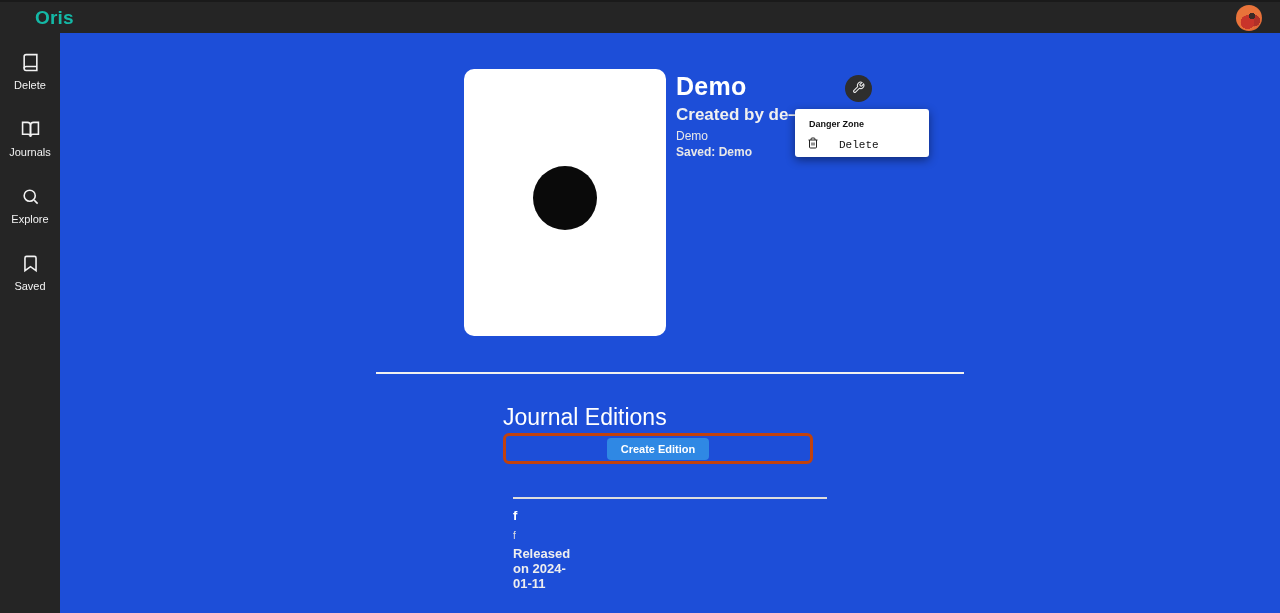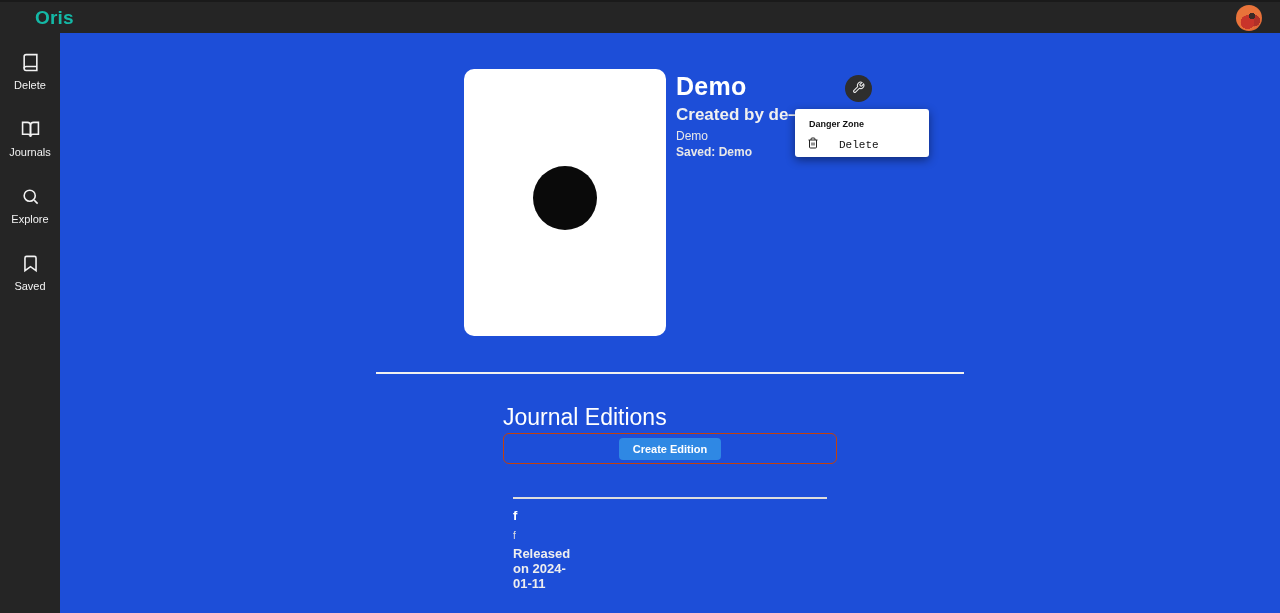--- a/index.html
+++ b/index.html
@@ -98,22 +98,22 @@
   .delete-text { font-size: 11px; color: #111111; }
   .divider-main {
     position: absolute; left: 316px; top: 339px; width: 588px; height: 2px;
     background: #f0f0f0; border: none;
   }
   .editions-heading {
     position: absolute; left: 443px; top: 371px;
     font-size: 23px; font-weight: 500; color: #ffffff;
   }
   .editions-box {
-    position: absolute; left: 443px; top: 400px; width: 334px; height: 31px;
-    border: 1px solid #c2410c; border-radius: 6px;
+    position: absolute; left: 443px; top: 400px; width: 310px; height: 31px;
+    border: 3px solid #c2410c; border-radius: 6px;
     display: flex; align-items: center; justify-content: center;
   }
   .create-btn {
     border: none; border-radius: 4px; background: #2f88e4;
     color: #ffffff; font-size: 11px; font-weight: 700;
     font-family: "Liberation Sans", sans-serif;
     padding: 5px 14px; cursor: pointer;
   }
   .edition-entry { position: absolute; left: 0; top: 0; }
   .divider-edition {

